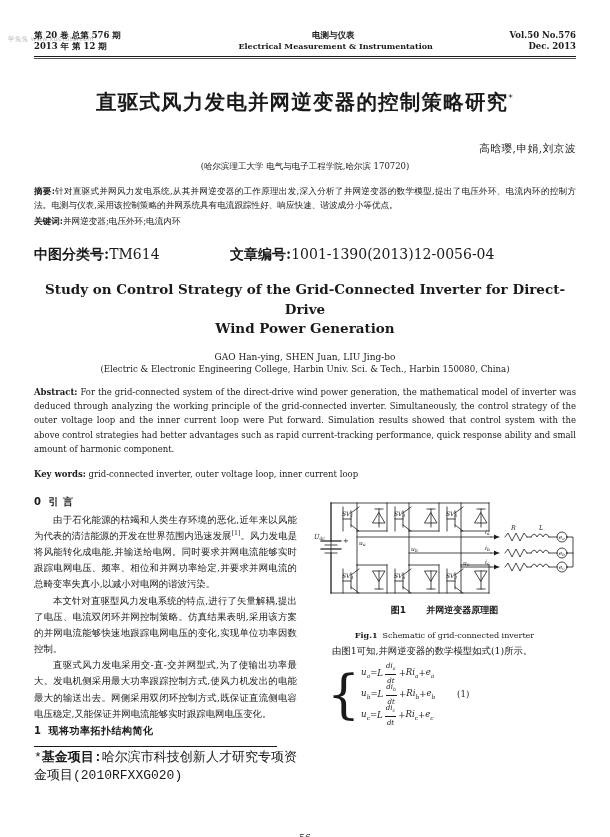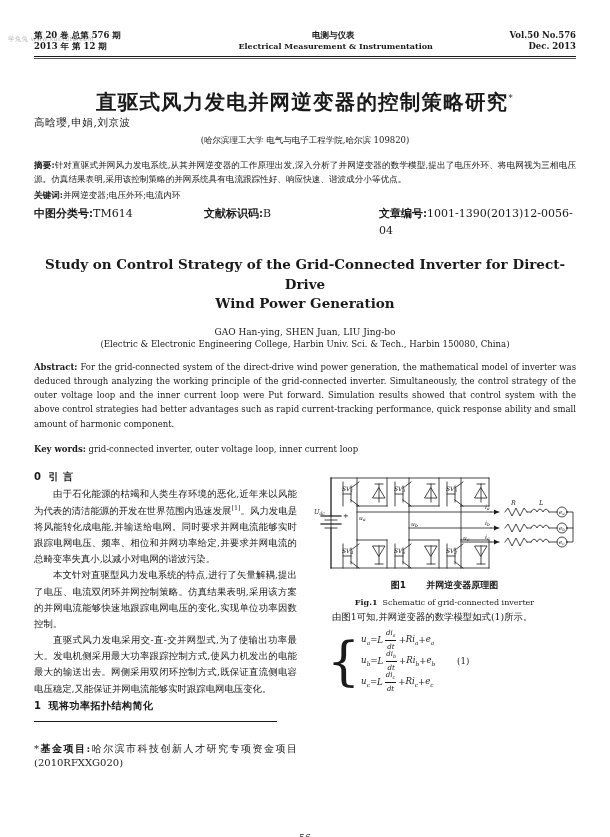--- a/index.html
+++ b/index.html
@@ -79,23 +79,23 @@
     margin-top: 24px;
     font-family: "DejaVu Sans", "Liberation Sans", sans-serif;
     position: relative;
   }
   .title-cn sup {
     font-size: 9px;
     vertical-align: super;
     font-weight: normal;
   }
   .authors-cn {
-    text-align: left;
+    text-align: right;
     font-size: 10.5px;
-    margin-top: 0;
+    margin-top: 26px;
     letter-spacing: 0.6px;
   }
   .affil-cn {
     text-align: center;
     font-size: 8.5px;
     margin-top: 5px;
   }
 
   
   .abs-cn {
@@ -106,23 +106,24 @@
     text-justify: inter-ideograph;
   }
   .abs-cn b, .kw-cn b { font-weight: bold; }
   .kw-cn {
     font-size: 8.6px;
     line-height: 1.62;
     margin-top: 2px;
   }
   .meta-row {
     display: flex;
-    font-size: 11px;
-    margin-top: 2px;
+    font-size: 14px;
+    margin-top: 14px;
     line-height: 1.6;
+    gap: 26px;
   }
   .meta-a { width: 170px; }
   .meta-b { width: 175px; }
   .meta-c { flex: 1; }
 
   
   .title-en {
     text-align: center;
     font-size: 13.5px;
     font-weight: bold;
@@ -181,21 +182,21 @@
     text-align: center;
     font-size: 9px;
     font-weight: bold;
     margin-top: 2px;
     font-family: "DejaVu Sans", "Liberation Sans", serif;
   }
   .fig-cap-cn .n { margin-right: 20px; }
   .fig-cap-en {
     text-align: center;
     font-size: 8px;
-    margin-top: 2px;
+    margin-top: 10px;
   }
   .fig-cap-en .n { margin-right: 5px; font-weight: bold; }
 
   
   .eqwrap {
     display: flex;
     align-items: center;
     margin-top: 4px;
     font-size: 9px;
   }
@@ -232,23 +233,24 @@
   }
   sub { font-size: 0.68em; }
 
   
   .footnote-rule {
     border-top: 0.9px solid #1a1a1a;
     width: 243px;
     margin-top: 7px;
   }
   .footnote {
-    font-size: 10px;
-    margin-top: 20px;
+    font-size: 13px;
+    margin-top: 2px;
     line-height: 1.4;
+    font-family: Liberation Mono, monospace;
   }
   .footnote b { font-weight: bold; }
   .folio {
     position: absolute;
     left: 0;
     right: 0;
     bottom: 24px;
     text-align: center;
     font-size: 9.5px;
   }
@@ -274,34 +276,31 @@
       <div class="rh-right">Dec. 2013</div>
     </div>
     <div class="rule-thick"></div>
     <div class="rule-thin"></div>
   </div>
 
   <div class="title-cn">
     <span>直驱式风力发电并网逆变器的控制策略研究</span><sup>*</sup>
   </div>
   <div class="authors-cn">高晗璎,申娟,刘京波</div>
-  <div class="affil-cn">(哈尔滨理工大学 电气与电子工程学院,哈尔滨 109820)</div>
+  <div class="affil-cn">(哈尔滨理工大学 电气与电子工程学院,哈尔滨 170720)</div>
 
   <div class="abs-cn">
-    <b>摘要:</b><span>针对直驱式并网风力发电系统,从其并网逆变器的工作原理出发,深入分析了并网逆变器的数学模型,提出了电压外环、将电网视为三相电压源。仿真结果表明,采用该控制策略的并网系统具有电流跟踪性好、响应快速、谐波成分小等优点。</span>
+    <b>摘要:</b><span>针对直驱式并网风力发电系统,从其并网逆变器的工作原理出发,深入分析了并网逆变器的数学模型,提出了电压外环、电流内环的控制方法。电测与仪表,采用该控制策略的并网系统具有电流跟踪性好、响应快速、谐波成分小等优点。</span>
   </div>
   <div class="kw-cn">
     <b>关键词:</b><span>并网逆变器;电压外环;电流内环</span>
   </div>
   <div class="meta-row">
     <div class="meta-a">
       <b>中图分类号:</b><span>TM614</span>
-    </div>
-    <div class="meta-b">
-      <b>文献标识码:</b><span>B</span>
     </div>
     <div class="meta-c">
       <b>文章编号:</b><span>1001-1390(2013)12-0056-04</span>
     </div>
   </div>
 
   <div class="title-en">
     <div>Study on Control Strategy of the Grid-Connected Inverter for Direct-Drive</div>
     <div>Wind Power Generation</div>
   </div>

